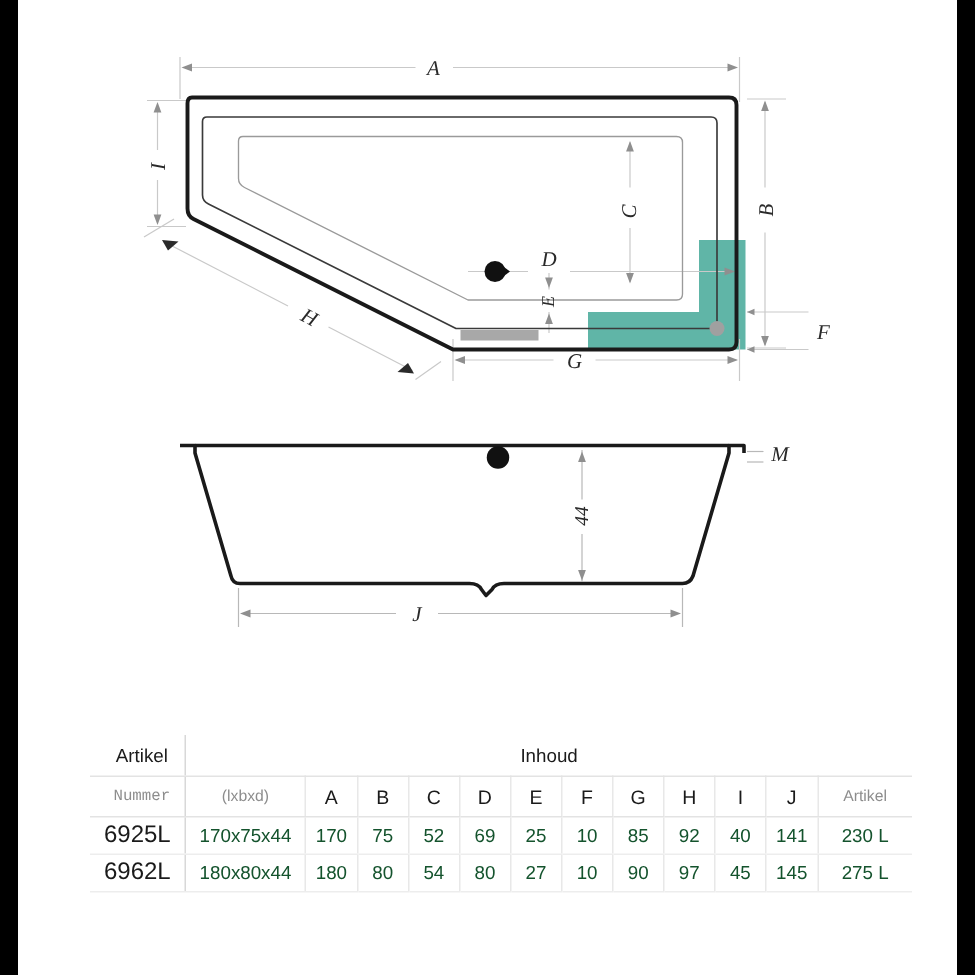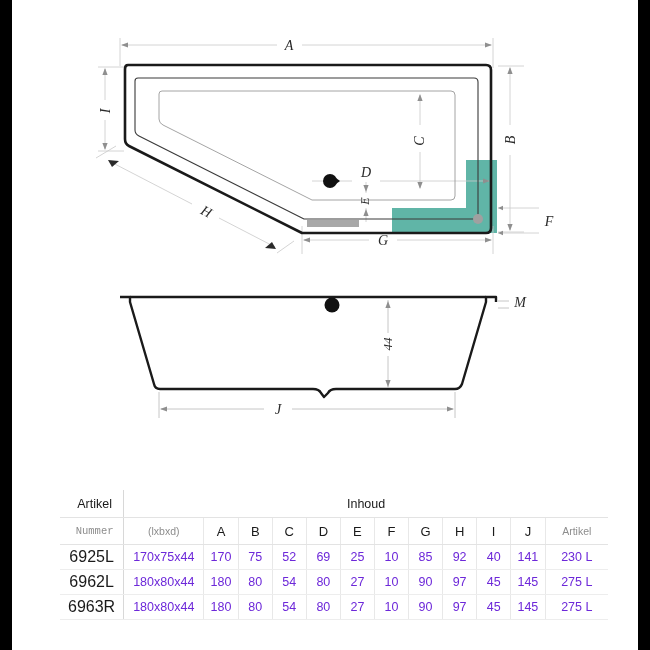--- a/index.html
+++ b/index.html
@@ -68,21 +68,21 @@
     color: #1a1a1a;
     font-size: 13px;
   }
   .row-colheader td.soft {
     color: #8d8d8d;
     font-size: 10.5px;
   }
   .row-data td {
     height: 24px;
     font-size: 12.5px;
-    color: #6d28d9;
+    color: #14532d;
     border-bottom: 1px solid #ededed;
   }
   .row-data td.artnr {
     font-weight: bold;
     color: #1a1a1a;
     font-size: 16px;
   }
   .vline {
     border-left: 1px solid #e8e8e8;
   }
@@ -349,32 +349,17 @@
           <td class="vline">80</td>
           <td class="vline">27</td>
           <td class="vline">10</td>
           <td class="vline">90</td>
           <td class="vline">97</td>
           <td class="vline">45</td>
           <td class="vline">145</td>
           <td class="vline">275 L</td>
         </tr>
 
-        <tr class="row-data">
-          <td class="artnr">6963R</td>
-          <td class="vline-strong">180x80x44</td>
-          <td class="vline">180</td>
-          <td class="vline">80</td>
-          <td class="vline">54</td>
-          <td class="vline">80</td>
-          <td class="vline">27</td>
-          <td class="vline">10</td>
-          <td class="vline">90</td>
-          <td class="vline">97</td>
-          <td class="vline">45</td>
-          <td class="vline">145</td>
-          <td class="vline">275 L</td>
-        </tr>
       </tbody>
     </table>
 
   </div>
 </div>
 
 </body></html>

